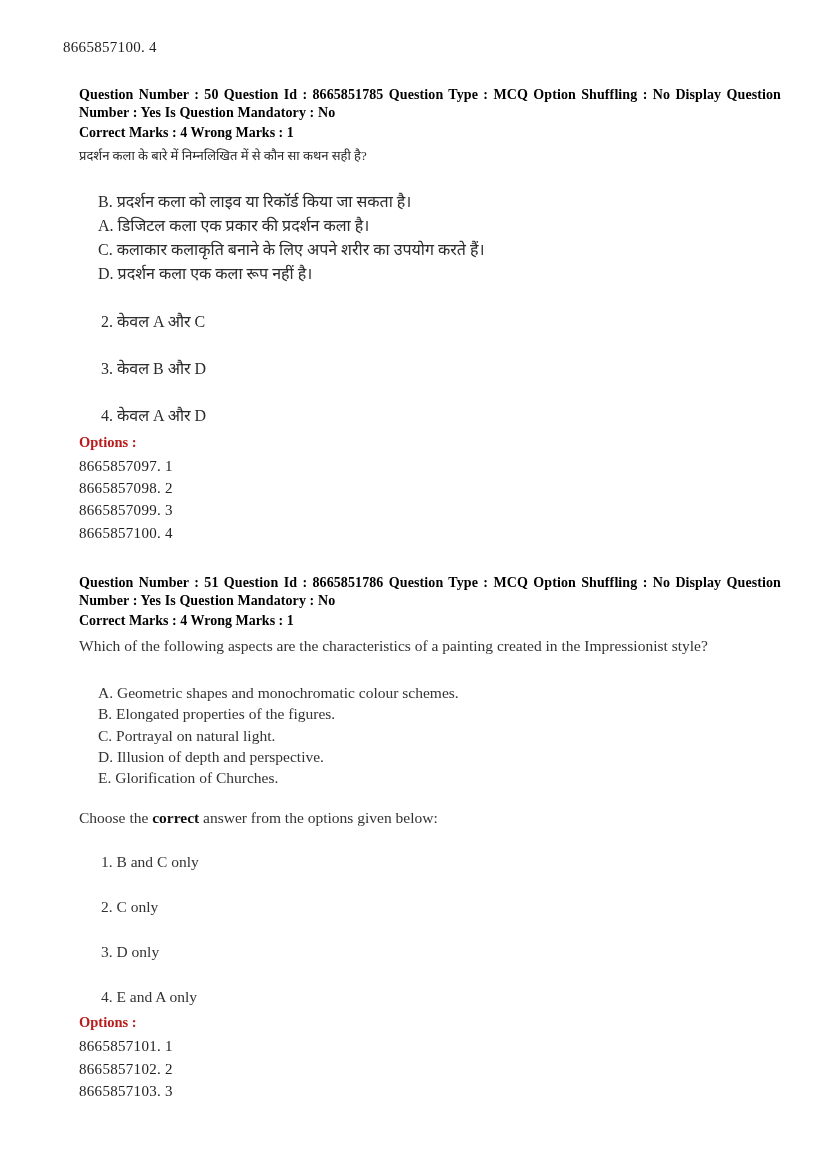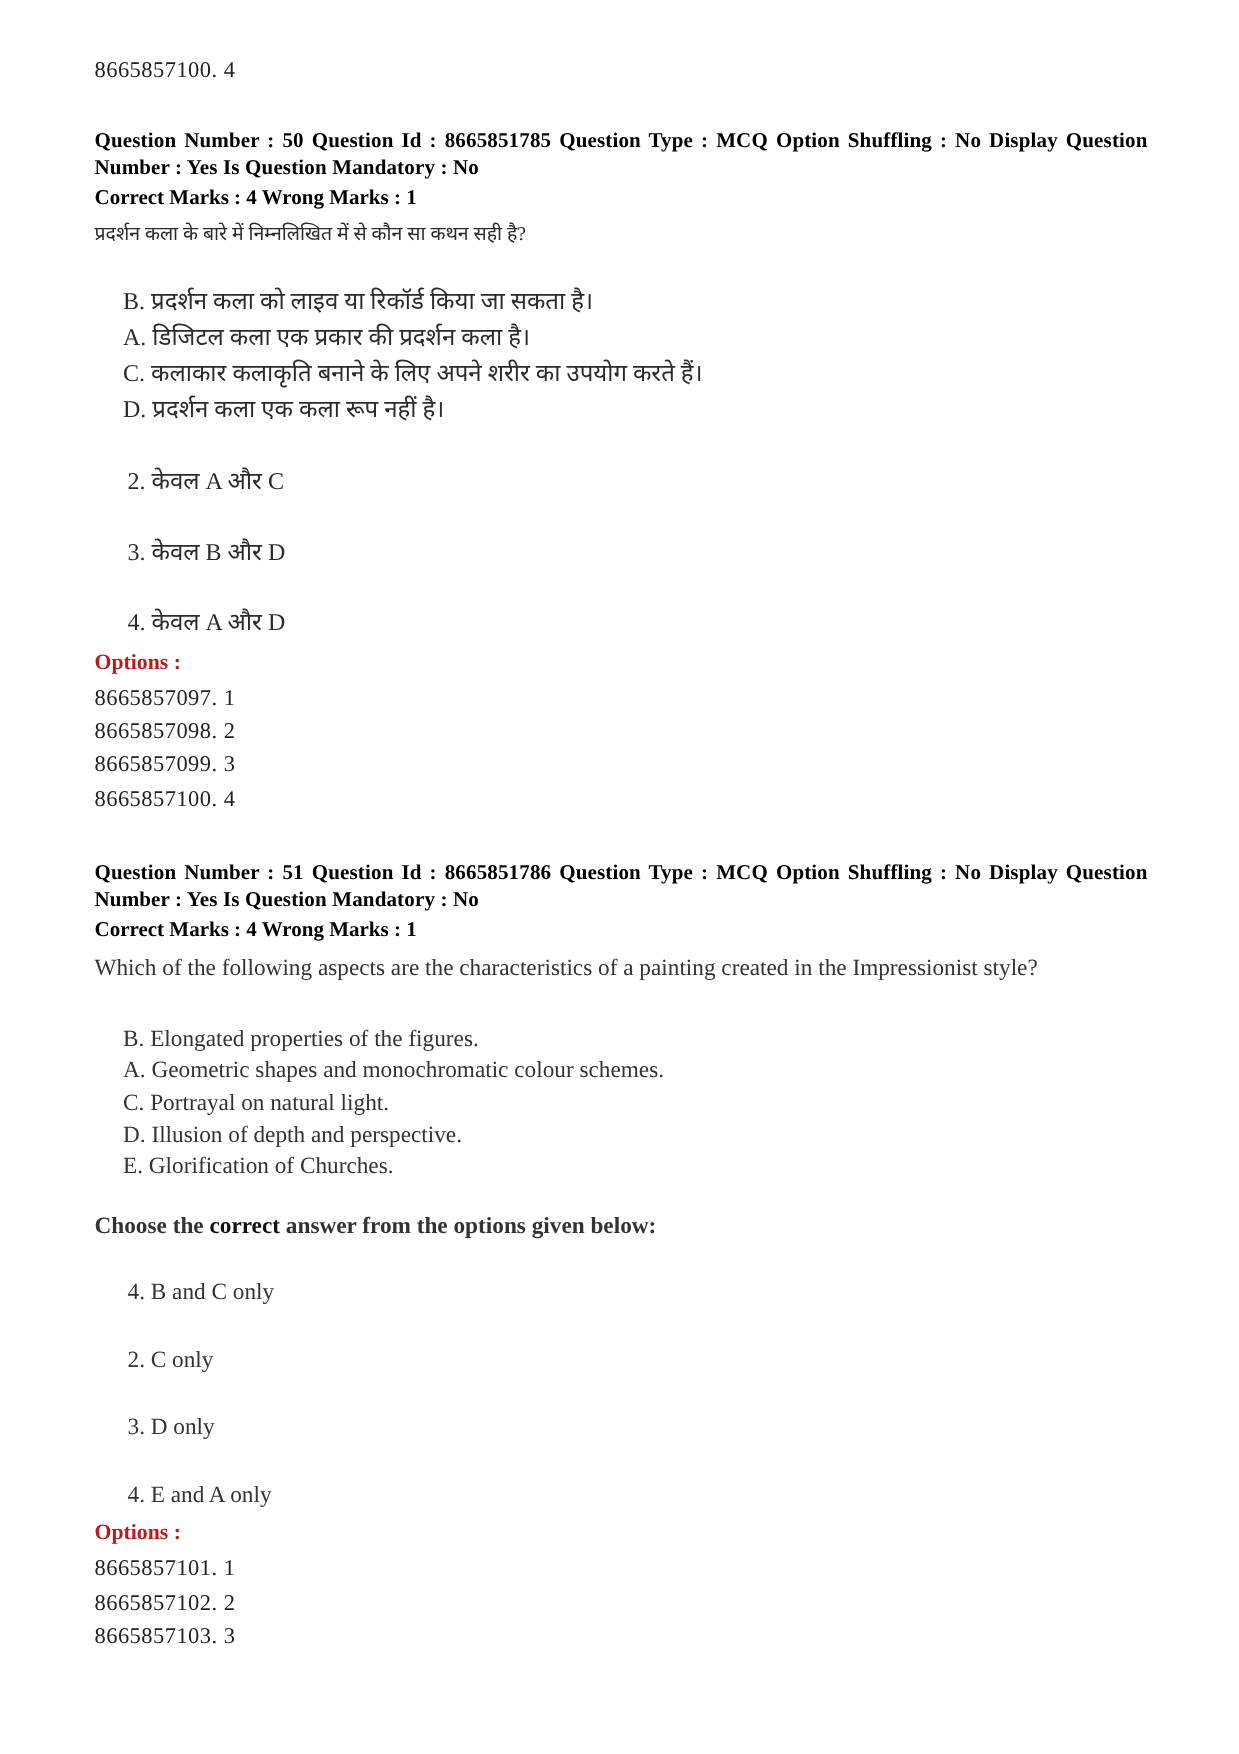--- a/index.html
+++ b/index.html
@@ -12,21 +12,21 @@
     color: #1e1e1e;
   }
   .page {
     padding: 39px 58px 0 63px;
   }
   .tail-option {
     font-size: 15px;
     color: #222;
     letter-spacing: 0.3px;
   }
-  .q-block { margin-top: 30px; }
+  .q-block { margin-top: 30px; margin-left: 16px; }
   .q-header {
     font-weight: bold;
     font-size: 14px;
     line-height: 1.26;
     width: 702px;
     text-align: justify;
     color: #000;
     letter-spacing: 0.1px;
   }
   .q-marks {
@@ -51,21 +51,20 @@
   }
   .statements.hindi .stmt {
     font-size: 16px;
     color: #2b2b2b;
     line-height: 1.5;
   }
   .choose-line {
     margin-top: 20px;
     font-size: 15.5px;
     color: #333;
-    font-weight: bold;
   }
   .choose-line b { color: #111; }
   .choices { margin-left: 22px; margin-top: 0; }
   .choice {
     font-size: 15.5px;
     color: #333;
     margin-top: 25px;
     line-height: 1.3;
   }
   .choices.hindi .choice { font-size: 16px; color: #2b2b2b; margin-top: 26px; }
@@ -116,31 +115,31 @@
       <div class="oid">8665857100. 4</div>
     </div>
   </section>
 
   <section class="q-block">
     <p class="q-header">Question Number : 51 Question Id : 8665851786 Question Type : MCQ Option Shuffling : No Display Question Number : Yes Is Question Mandatory : No</p>
     <p class="q-marks">Correct Marks : 4 Wrong Marks : 1</p>
     <p class="q-text">Which of the following aspects are the characteristics of a painting created in the Impressionist style?</p>
 
     <div class="statements">
+      <div class="stmt">A. Geometric shapes and monochromatic colour schemes.</div>
       <div class="stmt">B. Elongated properties of the figures.</div>
-      <div class="stmt">A. Geometric shapes and monochromatic colour schemes.</div>
       <div class="stmt">C. Portrayal on natural light.</div>
       <div class="stmt">D. Illusion of depth and perspective.</div>
       <div class="stmt">E. Glorification of Churches.</div>
     </div>
 
     <p class="choose-line"><span>Choose the </span><b>correct</b><span> answer from the options given below:</span></p>
 
     <div class="choices">
-      <div class="choice">4. B and C only</div>
+      <div class="choice">1. B and C only</div>
       <div class="choice">2. C only</div>
       <div class="choice">3. D only</div>
       <div class="choice">4. E and A only</div>
     </div>
 
     <div class="options-label">Options :</div>
     <div class="option-ids">
       <div class="oid">8665857101. 1</div>
       <div class="oid">8665857102. 2</div>
       <div class="oid">8665857103. 3</div>

